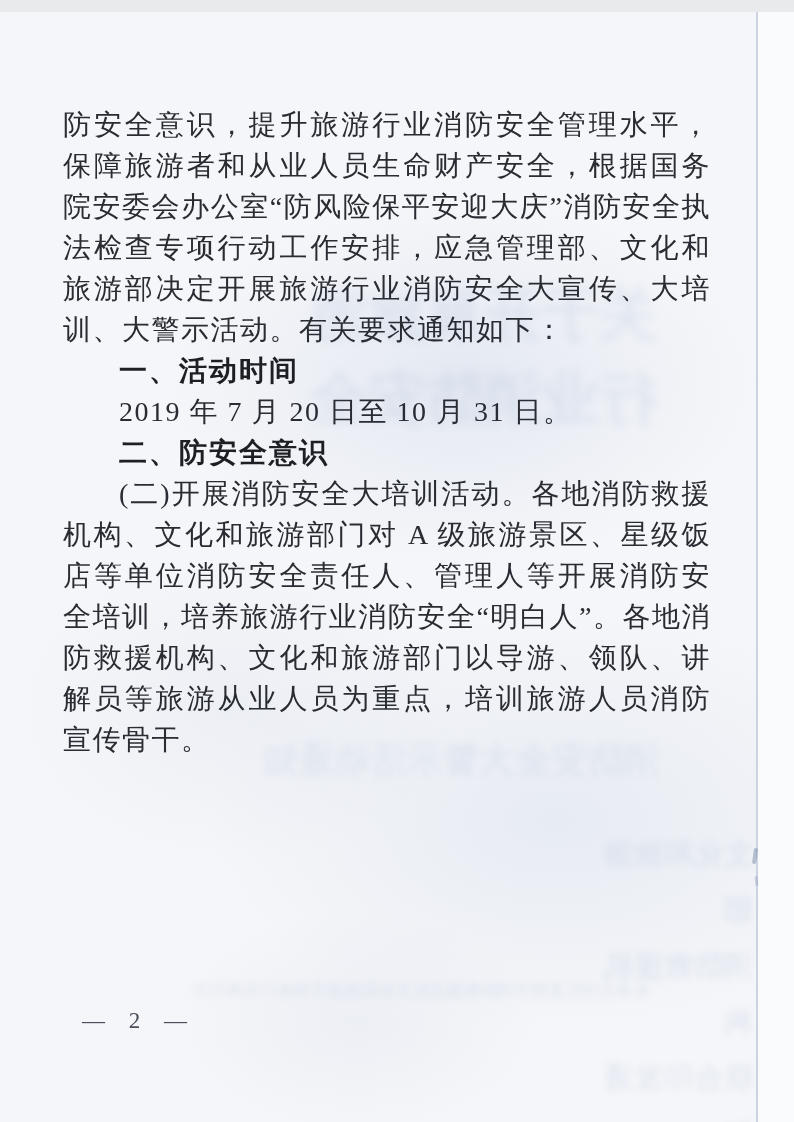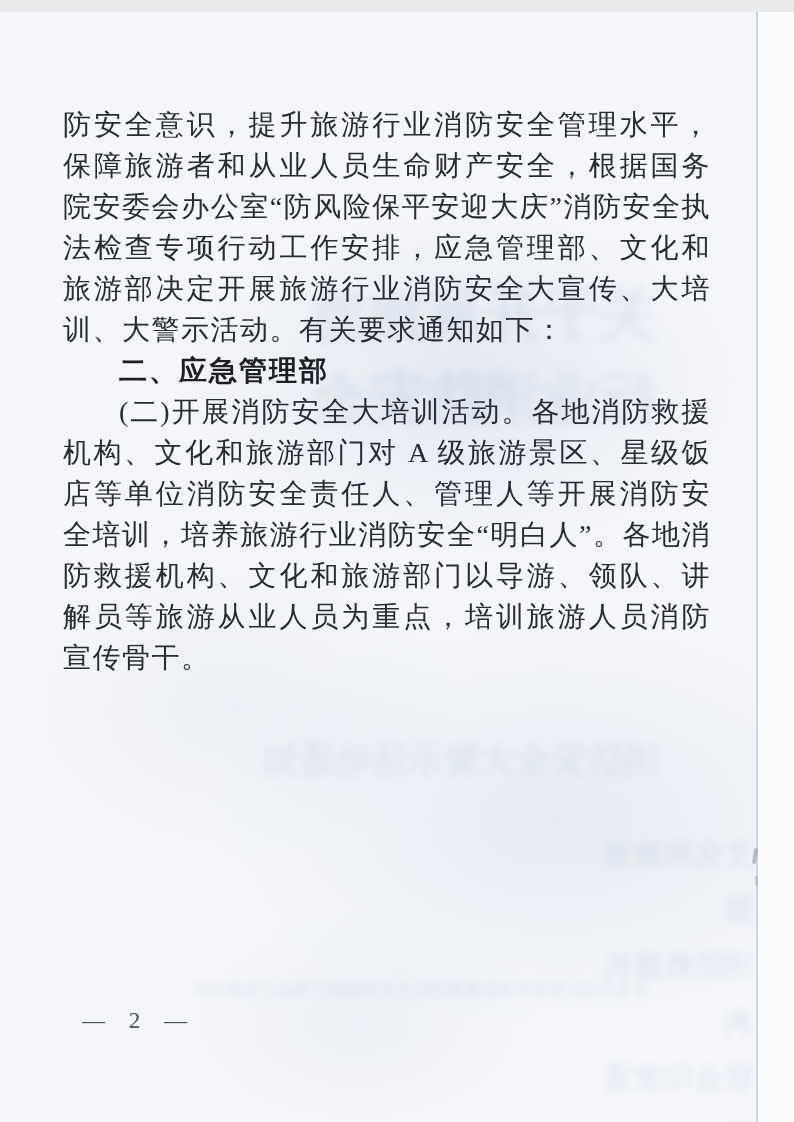--- a/index.html
+++ b/index.html
@@ -86,18 +86,20 @@
   <div class="ghost ghost-4">
     <div>各省自治区直辖市消防救援总队文化和旅游厅局各计划单列市</div>
   </div>
 
   <div class="right-strip"></div>
   <div class="edge-mark m1"></div>
   <div class="edge-mark m2"></div>
 
   <div class="content">
       <div class="para ">防安全意识，提升旅游行业消防安全管理水平，保障旅游者和从业人员生命财产安全，根据国务院安委会办公室“防风险保平安迎大庆”消防安全执法检查专项行动工作安排，应急管理部、文化和旅游部决定开展旅游行业消防安全大宣传、大培训、大警示活动。有关要求通知如下：</div>
-      <div class="para heading">二、应急管理部</div>
+      <div class="para heading">一、活动时间</div>
+      <div class="para indent">2019 年 7 月 20 日至 10 月 31 日。</div>
+      <div class="para heading">二、防安全意识</div>
       <div class="para indent">(二)开展消防安全大培训活动。各地消防救援机构、文化和旅游部门对 A 级旅游景区、星级饭店等单位消防安全责任人、管理人等开展消防安全培训，培养旅游行业消防安全“明白人”。各地消防救援机构、文化和旅游部门以导游、领队、讲解员等旅游从业人员为重点，培训旅游人员消防宣传骨干。</div>
     </div>
 
   <div class="page-number">— 2 —</div>
 </div>
 
 </body></html>

